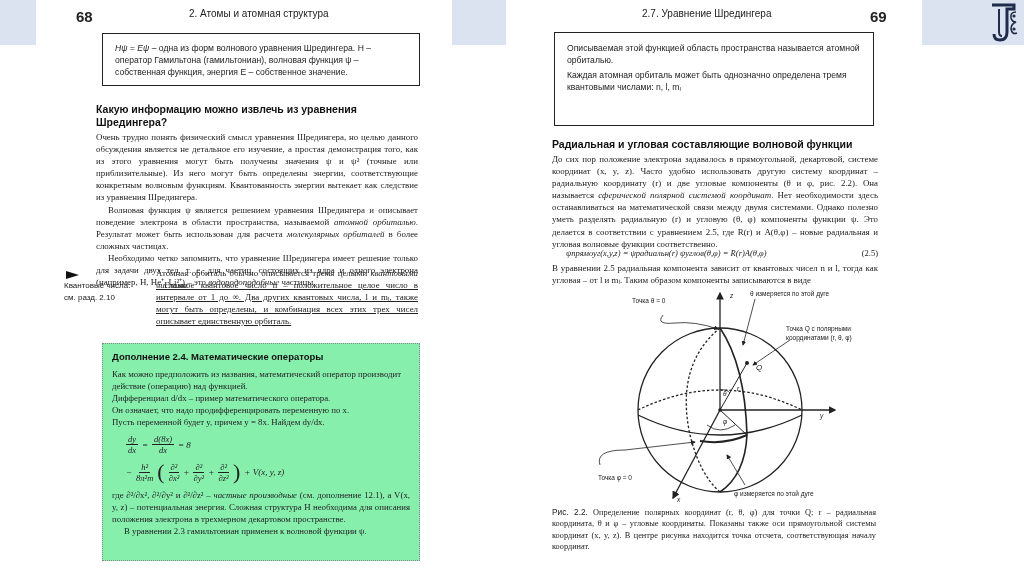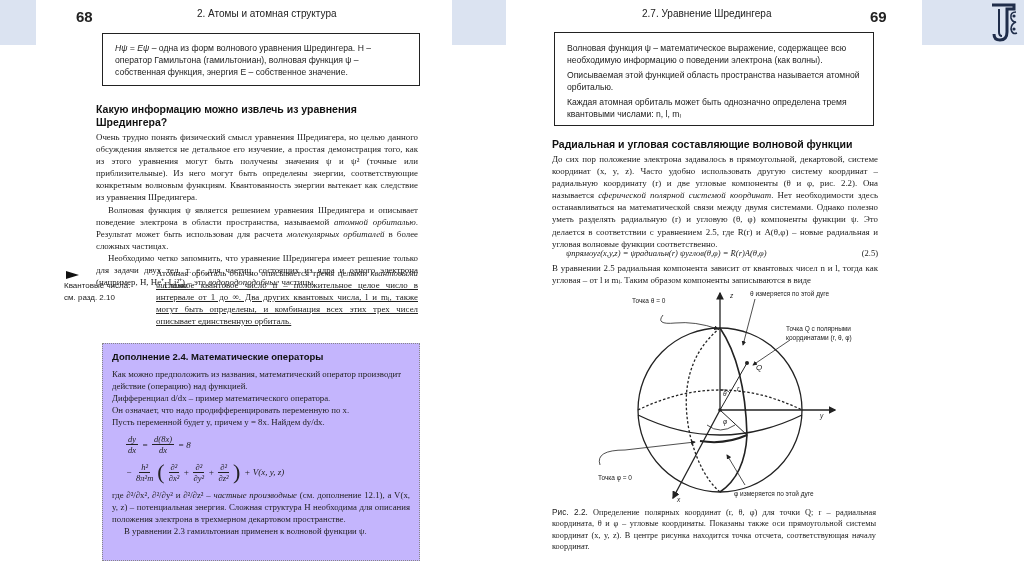--- a/index.html
+++ b/index.html
@@ -22,21 +22,21 @@
   .h2 { position: absolute; font-family: "Liberation Sans", sans-serif; font-weight: bold; font-size: 10.5px; line-height: 12.5px; color: #111; }
 
   .body { position: absolute; font-size: 8.9px; line-height: 12.1px; text-align: justify; color: #222; }
   .body p { text-indent: 12px; }
   .body p.noindent { text-indent: 0; }
   .it { font-style: italic; }
 
   .margin-note { position: absolute; font-family: "Liberation Sans", sans-serif; font-size: 8px; line-height: 11.5px; color: #222; }
   .arrow-mark { position: absolute; width: 0; height: 0; border-top: 4px solid transparent; border-bottom: 4px solid transparent; border-left: 13px solid #111; }
 
-  .supp { position: absolute; border: 1.5px dotted #888; background: #c4b5fd; }
+  .supp { position: absolute; border: 1.5px dotted #888; background: #86efac; }
   .supp-title { font-family: "Liberation Sans", sans-serif; font-weight: bold; font-size: 9.5px; margin-bottom: 6px; color: #111; }
   .supp-text { font-size: 8.8px; line-height: 12px; color: #222; }
   .supp-text p.ind { text-indent: 12px; }
   .formula { font-size: 9px; font-style: italic; display: flex; align-items: center; gap: 4px; margin: 6px 0 6px 14px; }
   .frac { display: inline-flex; flex-direction: column; align-items: center; font-size: 8.5px; line-height: 10px; }
   .frac .num { border-bottom: 1px solid #222; padding: 0 2px; }
   .bigparen { font-size: 22px; font-style: normal; line-height: 1; font-weight: lighter; }
 
   .eq-line { position: absolute; font-size: 8.5px; display: flex; justify-content: space-between; }
 
@@ -56,21 +56,21 @@
 <svg class="logo" viewBox="0 0 30 40">
   <path d="M2 3 H24 V7 H17 V30 Q17 38 10 38 Q4 38 4 32" fill="none" stroke="#1f2d4a" stroke-width="3"></path>
   <path d="M9 7 V30 Q9 34 12 34" fill="none" stroke="#1f2d4a" stroke-width="2"></path>
   <path d="M26 10 Q20 10 21 16 Q22 20 26 20 Q21 22 21 27 Q22 33 27 31" fill="none" stroke="#1f2d4a" stroke-width="1.6"></path>
   <circle cx="24" cy="14" r="1.6" fill="#1f2d4a"></circle>
   <circle cx="24" cy="27" r="1.6" fill="#1f2d4a"></circle>
 </svg>
 
 <div>
   <div class="running-head page-num" style="left:68px;">68</div>
-  <div class="running-head" style="left:197px;">2. Атомы и атомная структура</div>
+  <div class="running-head" style="left:189px;">2. Атомы и атомная структура</div>
 
   <div class="keybox" style="left:102px; top:33px; width:318px; height:53px; padding:8px 10px 6px 12px;">
     <span class="it">Hψ = Eψ</span><span> – одна из форм волнового уравнения Шредингера. H – оператор Гамильтона (гамильтониан), волновая функция ψ – собственная функция, энергия E – собственное значение.</span>
   </div>
 
   <div class="h2" style="left:96px; top:103px; width:320px;">Какую информацию можно извлечь из уравнения Шредингера?</div>
 
   <div class="body" style="left:96px; top:131px; width:322px;">
     <p class="noindent">Очень трудно понять физический смысл уравнения Шредингера, но целью данного обсуждения является не детальное его изучение, а простая демонстрация того, как из этого уравнения могут быть получены значения ψ и ψ² (точные или приблизительные). Из него могут быть определены энергии, соответствующие конкретным волновым функциям. Квантованность энергии вытекает как следствие из уравнения Шредингера.</p>
     <p><span>Волновая функция ψ является решением уравнения Шредингера и описывает поведение электрона в области пространства, называемой</span> <span class="it">атомной орбиталью</span><span>. Результат может быть использован для расчета</span> <span class="it">молекулярных орбиталей</span><span> в более сложных частицах.</span></p>
@@ -137,21 +137,20 @@
       <p class="ind">В уравнении 2.3 гамильтониан применен к волновой функции ψ.</p>
     </div>
   </div>
 </div>
 
 <div>
   <div class="running-head" style="left:642px;">2.7. Уравнение Шредингера</div>
   <div class="running-head page-num" style="left:862px;">69</div>
 
   <div class="keybox" style="left:554px; top:32px; width:320px; height:94px; padding:9px 10px 6px 12px;">
-    <p>Волновая функция ψ – математическое выражение, содержащее всю необходимую информацию о поведении электрона (как волны).</p>
     <p>Описываемая этой функцией область пространства называется атомной орбиталью.</p>
     <p>Каждая атомная орбиталь может быть однозначно определена тремя квантовыми числами: n, l, mₗ</p>
   </div>
 
   <div class="h2" style="left:552px; top:138px; width:330px;">Радиальная и угловая составляющие волновой функции</div>
 
   <div class="body" style="left:552px; top:153px; width:326px;">
     <p class="noindent"><span>До сих пор положение электрона задавалось в прямоугольной, декартовой, системе координат (x, y, z). Часто удобно использовать другую систему координат – радиальную координату (r) и две угловые компоненты (θ и φ, рис. 2.2). Она называется </span><span class="it">сферической полярной системой координат</span><span>. Нет необходимости здесь останавливаться на математической связи между двумя системами. Однако полезно уметь разделять радиальную (r) и угловую (θ, φ) компоненты функции ψ. Это делается в соответствии с уравнением 2.5, где R(r) и A(θ,φ) – новые радиальная и угловая волновые функции соответственно.</span></p>
   </div>
 

